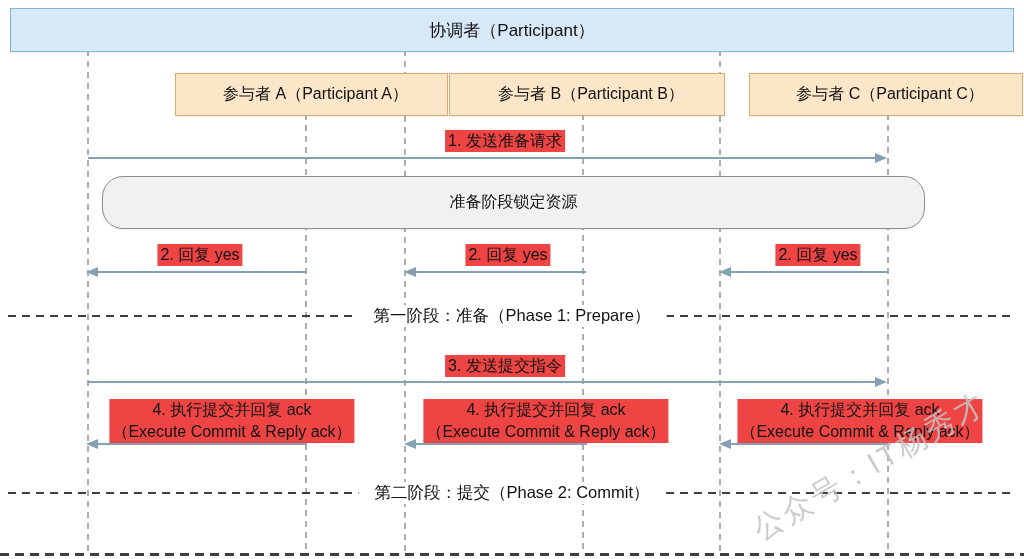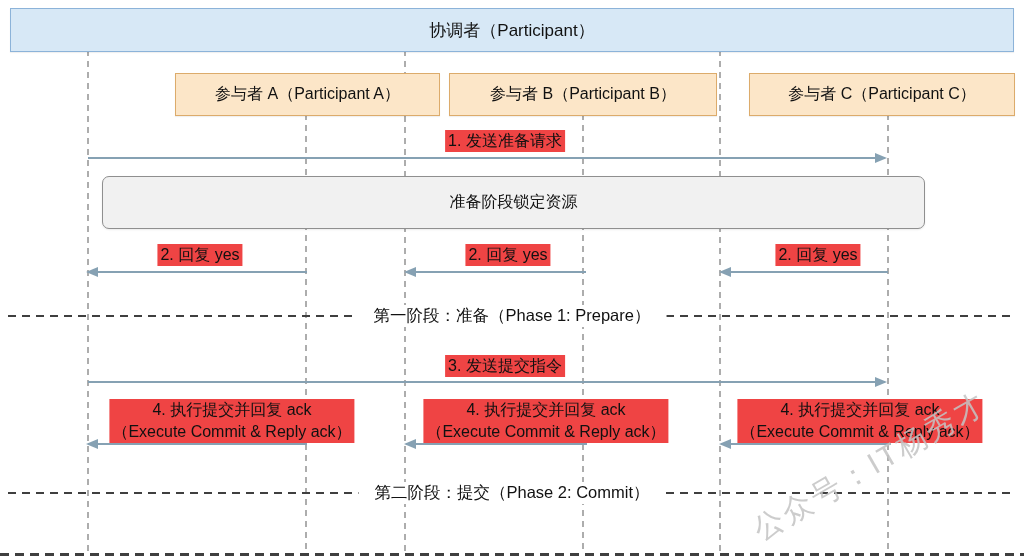--- a/index.html
+++ b/index.html
@@ -27,24 +27,25 @@
     position:absolute;left:10px;top:8px;width:1002px;height:42px;z-index:2;
     background:var(--coordinator-fill);border:1px solid var(--coordinator-border);
     display:flex;align-items:center;justify-content:center;font-size:17px;
     box-shadow:0 1px 1px rgba(0,0,0,0.06);
   }
   .pbox{
     position:absolute;top:73px;height:41px;z-index:2;
     background:var(--participant-fill);border:1px solid var(--participant-border);
     display:flex;align-items:center;justify-content:center;font-size:16px;
     box-shadow:0 1px 1px rgba(0,0,0,0.06);
+    padding-left:8px;
   }
   .note{
     position:absolute;left:102px;top:176px;width:821px;height:51px;z-index:2;
-    background:var(--note-fill);border:1.5px solid var(--note-border);border-radius:7px;
+    background:var(--note-fill);border:1.5px solid var(--note-border);border-radius:21px;
     display:flex;align-items:center;justify-content:center;font-size:16px;
     box-shadow:0 1px 2px rgba(0,0,0,0.08);
   }
   .arrow{position:absolute;height:2px;background:var(--arrow);z-index:3;}
   .arrow.right::after{
     content:"";position:absolute;right:-2px;top:50%;transform:translateY(-50%);
     width:0;height:0;border-left:12px solid var(--arrow);
     border-top:5px solid transparent;border-bottom:5px solid transparent;
   }
   .arrow.left::before{

